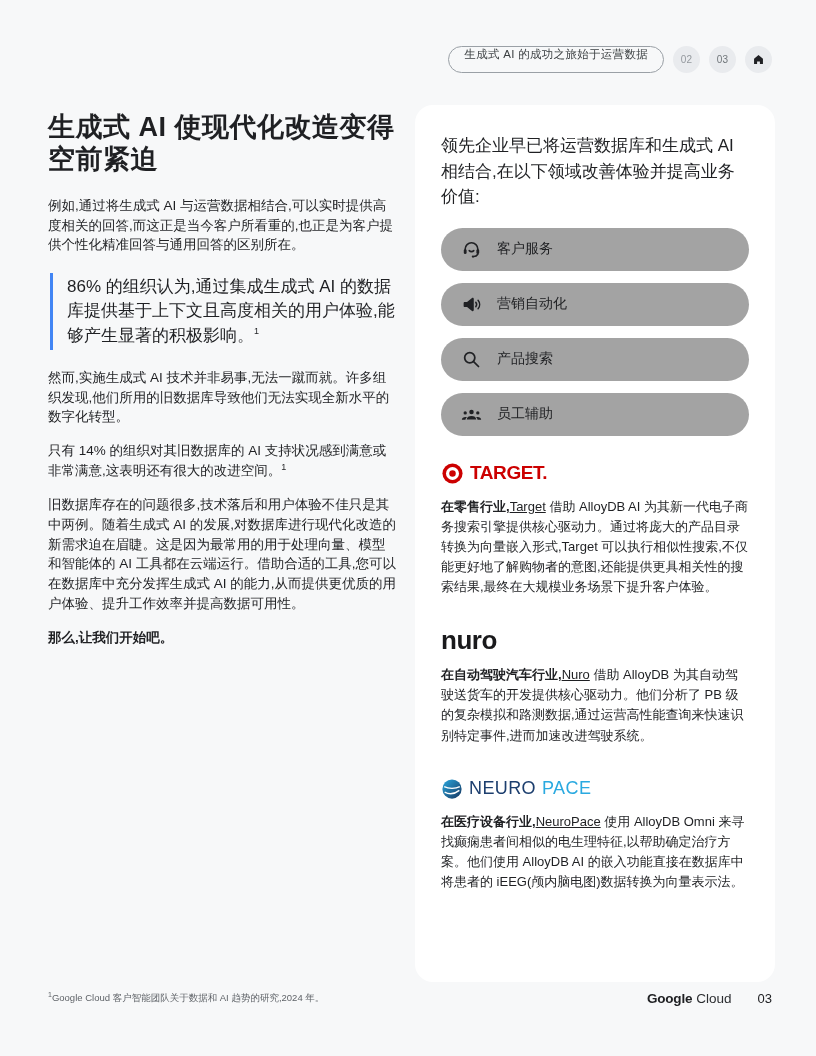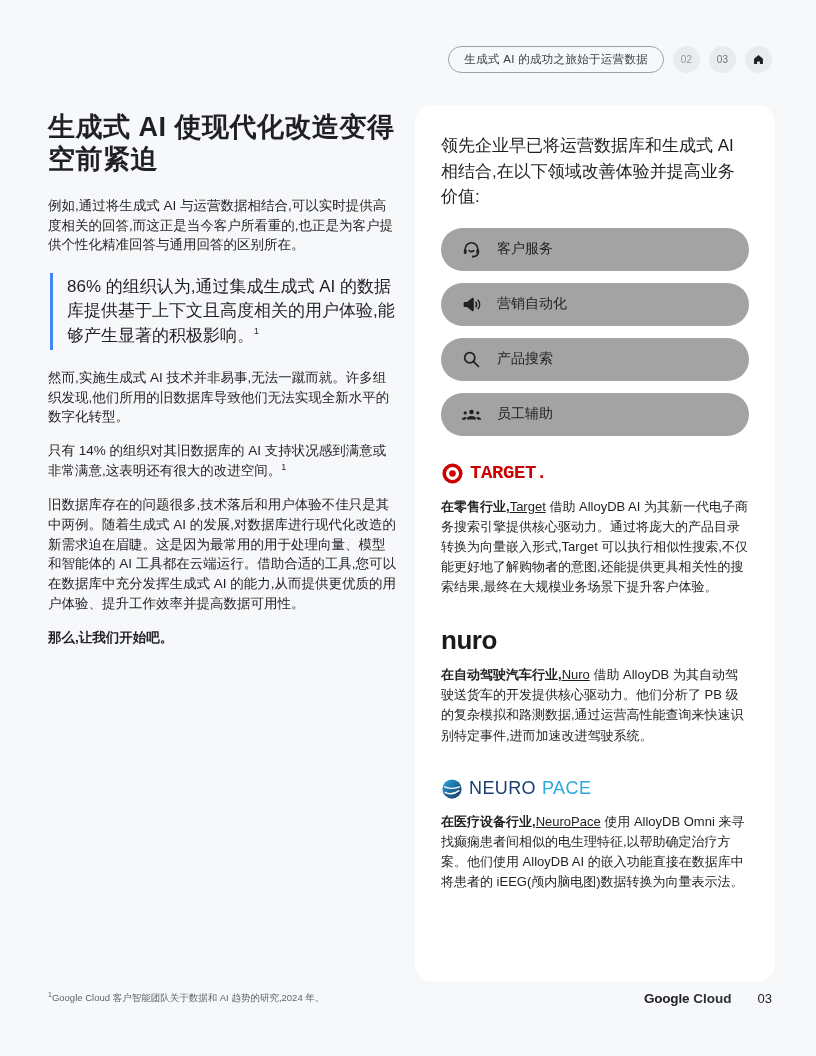--- a/index.html
+++ b/index.html
@@ -2,21 +2,21 @@
 <html><head>
 <meta charset="utf-8">
 <style>
   * { margin:0; padding:0; box-sizing:border-box; }
   html,body { background:#f7f8f9; }
   body { font-family:"Liberation Sans","DejaVu Sans",sans-serif; color:#202124; }
   .page { position:relative; width:816px; height:1056px; background:#f7f8f9; overflow:hidden; margin:0 auto; }
 
   
   .topnav { position:absolute; top:46px; right:44px; display:flex; align-items:center; gap:9px; }
-  .nav-pill { height:27px; display:flex; align-items:center; padding:0 15px; border:1px solid #9aa0a6; border-radius:14px; font-size:11.5px; font-weight:500; color:#3c4043; letter-spacing:.3px; background:transparent; cursor:pointer; }
+  .nav-pill { height:27px; display:flex; align-items:flex-start; padding:0 15px; border:1px solid #9aa0a6; border-radius:14px; font-size:11.5px; font-weight:500; color:#3c4043; letter-spacing:.3px; background:transparent; cursor:pointer; }
   .nav-circle { width:27px; height:27px; border-radius:50%; background:#e9ebee; display:flex; align-items:center; justify-content:center; font-size:10px; letter-spacing:.3px; cursor:pointer;text-align:right; }
   .nav-circle.p02 { color:#94999e; }
   .nav-circle.p03 { color:#6f7579; }
   .nav-circle.home svg { width:13px; height:13px; }
 
   
   .columns { position:absolute; top:105px; left:48px; right:49px; display:flex; gap:19px; align-items:flex-start; }
   .left-col { width:348px; flex:0 0 348px; }
   .left-col h1 { font-size:27px; line-height:1.2; font-weight:700; color:#1f2023; letter-spacing:.5px; margin:6px 0 20px; }
   .left-col p { font-size:13.5px; line-height:1.47; margin-bottom:14px; color:#1f2023; }
@@ -32,36 +32,36 @@
   .chip svg { width:21px; height:21px; color:#202124; flex:0 0 auto; }
   .chip .chip-label { font-size:14px; font-weight:500; color:#1f2023; }
 
   .case { margin-bottom:24px; }
   .case p { font-size:13px; line-height:1.55; color:#1f2023; }
   .case a { color:#1f2023; text-decoration:underline; cursor:pointer; }
   .case .lead { font-weight:700; }
   .logo-row { display:flex; align-items:center; gap:6px; margin-bottom:12px; }
 
   .target-logo svg { width:23px; height:23px; }
-  .target-word { font-size:19px; font-weight:800; color:#cc0000; letter-spacing:-.4px;font-family:Liberation Mono, monospace; }
+  .target-word { font-size:19px; font-weight:800; color:#cc0000; letter-spacing:-.4px; }
   .nuro-word { font-size:26px; font-weight:700; color:#1a1a1c; letter-spacing:-.5px; line-height:1; }
   .np-logo svg { width:22px; height:22px; }
   .np-neuro { font-size:18px; font-weight:500; color:#1c3e6e; letter-spacing:.4px; }
   .np-pace { font-size:18px; font-weight:500; color:#2aa9e0; letter-spacing:.4px; }
   .case.nuro { margin-top:30px; }
   .case.neuropace { margin-top:32px; }
   .case.target { margin-top:2px; }
 
   
   .footer { position:absolute; left:48px; right:44px; top:991px; display:flex; justify-content:space-between; align-items:center; }
   .footnote { font-size:9.5px; color:#5f6368; }
   .footnote sup { font-size:7px; }
   .brand { display:flex; align-items:center; }
   .brand .g { font-size:13.5px; font-weight:700; color:#202124; letter-spacing:-.2px; }
-  .brand .c { font-size:13.5px; font-weight:700; color:#2c2e31; margin-left:4px; }
+  .brand .c { font-size:13.5px; font-weight:400; color:#2c2e31; margin-left:4px; }
   .brand .pg { font-size:13px; color:#202124; margin-left:26px; }
 </style>
 </head>
 <body>
 
 <div class="page">
 
   <header class="topnav">
     <div class="nav-pill">
       <span>生成式 AI 的成功之旅始于运营数据</span>

